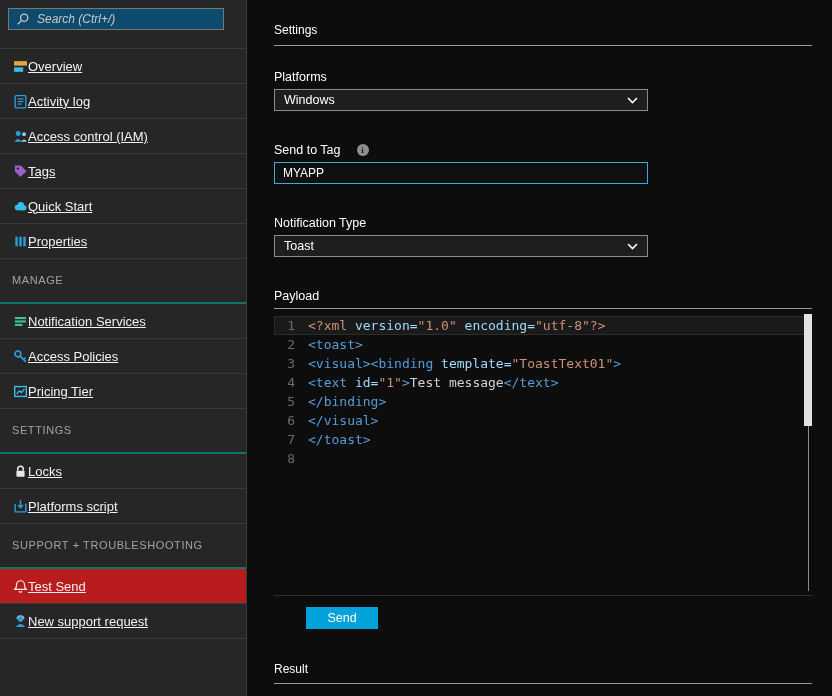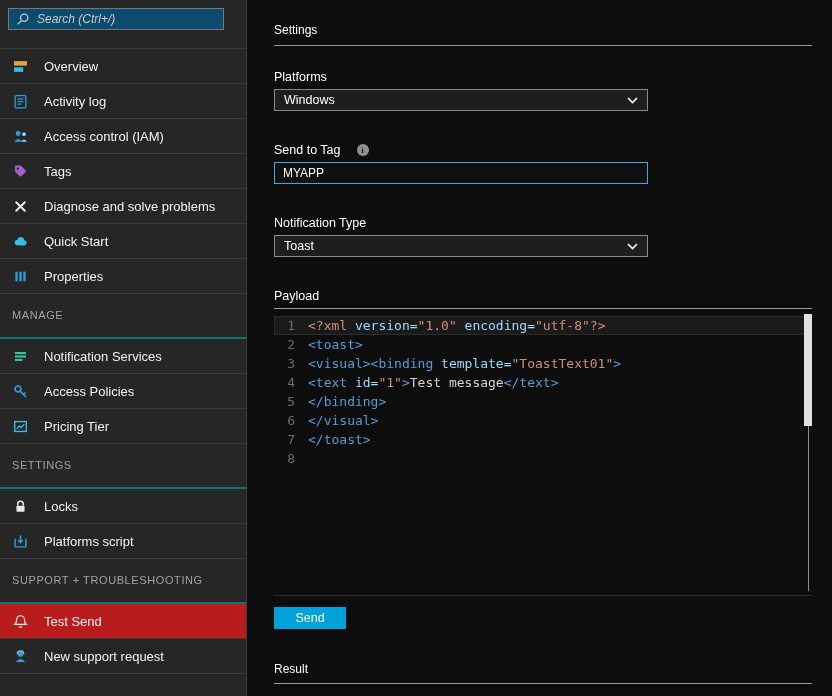--- a/index.html
+++ b/index.html
@@ -25,24 +25,24 @@
     height:22px; padding:0 6px;
     background:#0c4a6e; border:1px solid #777777;
   }
   .search-box input {
     flex:1; min-width:0;
     background:transparent; border:none; outline:none;
     color:#dddddd; font-size:12px; font-family:inherit;
   }
   .search-box input::placeholder { color:#c9c9c9; font-style:italic; }
   .nav-item {
-    display:flex; align-items:center; gap:16px;
+    display:flex; align-items:center; gap:0;
     height:35px; padding:0 12px;
     border-bottom:1px solid #3a3a3a;
-    font-size:13px; color:#f2f2f2; cursor:pointer;
+    font-size:13px; color:#f2f2f2; cursor:pointer;text-decoration:underline;
   }
   .nav-item.selected { background:#b91c1c; }
   .nav-icon { width:16px; flex:none; display:flex; align-items:center; justify-content:center; }
   .nav-header {
     height:45px; display:flex; align-items:flex-end;
     padding:0 12px 16px;
     border-bottom:2px solid #0f766e;
     font-size:11px; letter-spacing:0.6px; color:#a3a3a3;
   }
 
@@ -95,21 +95,21 @@
   .tk-tag   { color:#569cd6; }
   .tk-attr  { color:#9cdcfe; }
   .tk-str   { color:#ce9178; }
   .tk-plain { color:#d4d4d4; }
   .sb-track { position:absolute; top:5px; bottom:4px; right:3px; width:1px; background:#8a8a8a; }
   .sb-thumb { position:absolute; top:5px; right:0; width:8px; height:112px; background:#e2e2e2; }
 
   .send-btn {
     margin-top:11px; width:72px; height:22px;
     background:#00a2d9; color:#ffffff; border:none;
-    font-size:12.5px; font-family:inherit; cursor:pointer;
+    font-size:12.5px; font-family:inherit; cursor:pointer;margin-left:32px;
   }
   .result-lbl { margin-top:33px; font-size:12px; }
   .rule-result { margin-top:7px; }
 </style>
 </head>
 <body>
 
 <div class="app">
 
   <aside class="sidebar">
@@ -163,29 +163,20 @@
     <div class="nav-item">
       <span class="nav-icon">
         <svg width="15" height="15" viewBox="0 0 14 14">
             <path d="M1.8 1.5 L7.3 1.5 L12.5 6.7 L7 12.2 L1.8 7 Z" fill="#a05fc9"></path>
             <circle cx="4.6" cy="4.3" r="1.1" fill="#262626"></circle>
           </svg>
       </span>
       <span class="nav-label">Tags</span>
     </div>
 
-    <div class="nav-item">
-      <span class="nav-icon">
-        <svg width="15" height="15" viewBox="0 0 14 14">
-            <line x1="3" y1="3" x2="11" y2="11" stroke="#ededed" stroke-width="1.8" stroke-linecap="round"></line>
-            <line x1="11" y1="3" x2="3" y2="11" stroke="#ededed" stroke-width="1.8" stroke-linecap="round"></line>
-          </svg>
-      </span>
-      <span class="nav-label">Diagnose and solve problems</span>
-    </div>
 
     <div class="nav-item">
       <span class="nav-icon">
         <svg width="15" height="15" viewBox="0 0 14 14">
             <circle cx="4.2" cy="8" r="2.6" fill="#38bdea"></circle>
             <circle cx="7.3" cy="5.8" r="3" fill="#38bdea"></circle>
             <circle cx="10.2" cy="8.2" r="2.4" fill="#38bdea"></circle>
             <rect x="4" y="8" width="6.4" height="2.6" fill="#38bdea"></rect>
           </svg>
       </span>

